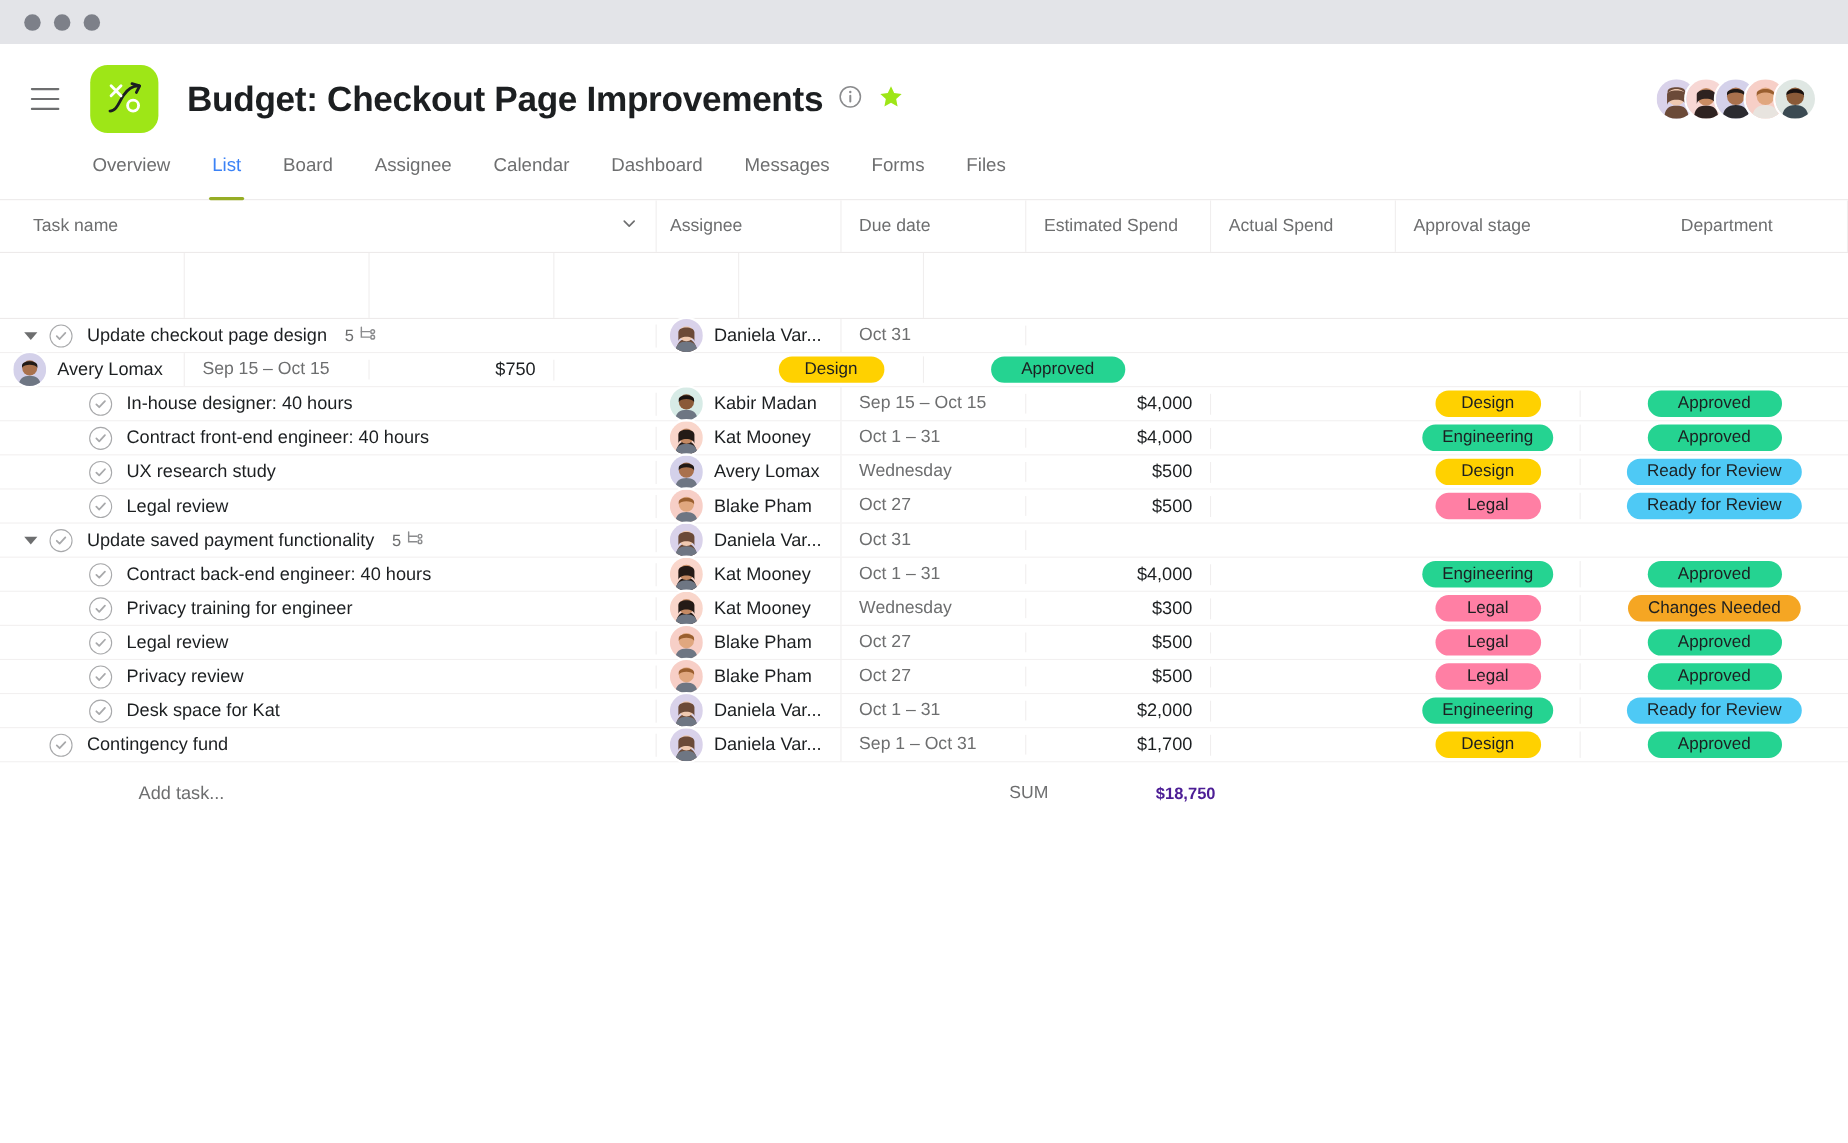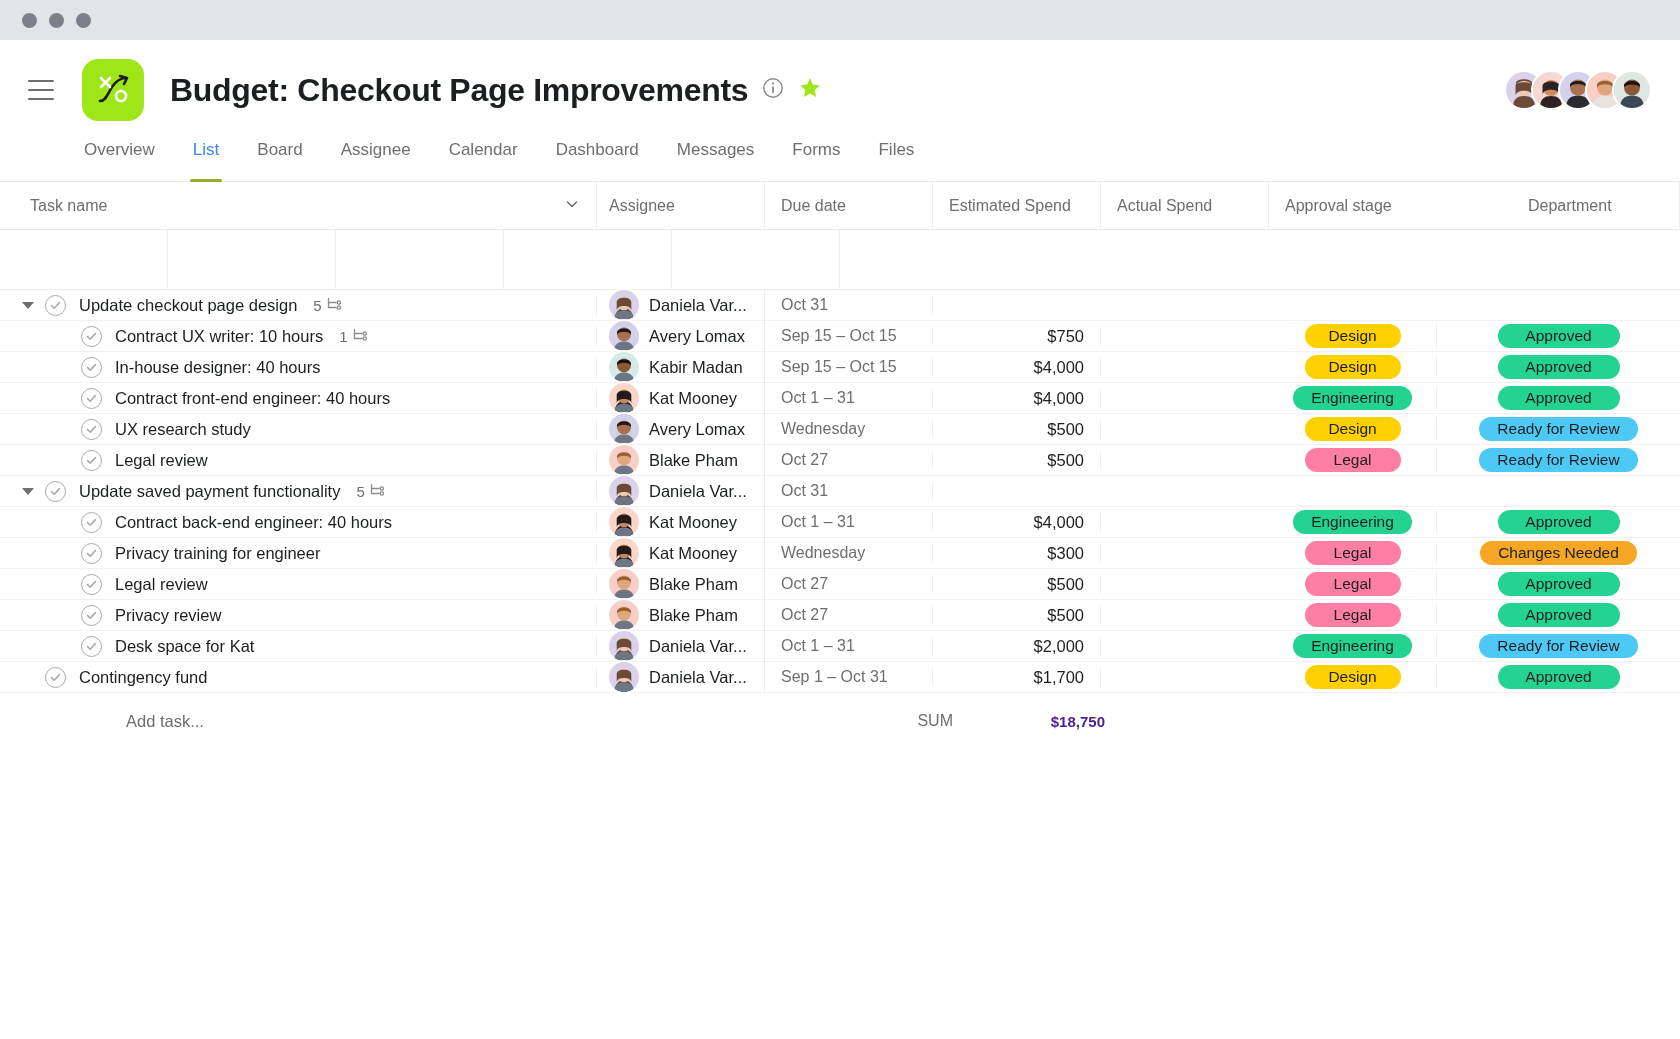--- a/index.html
+++ b/index.html
@@ -333,38 +333,20 @@
             <div class="cell c-est">
               <span class="money"></span>
             </div>
             <div class="cell c-act">
               <span class="money"></span>
             </div>
             <div class="cell c-dept"></div>
             <div class="cell c-appr last"></div>
           </div>
           <div class="row task-row">
-            <div class="cell c-task indent-2">
-              <span class="tri-slot"></span>
-              <span class="check">
-                <svg width="11" height="11" viewBox="0 0 11 11">
-                  <path d="M1.6 5.6 L4.2 8.2 L9.4 2.6" fill="none" stroke="#a8a9ab" stroke-width="1.6" stroke-linecap="round" stroke-linejoin="round"></path>
-                </svg>
-              </span>
-              <span class="tname">Contract UX writer: 10 hours</span>
-              <span class="subcount">
-                <span>1</span>
-                <span><svg width="15" height="14" viewBox="0 0 15 14">
-                    <path d="M1.5 1.5 L1.5 10.5 L9 10.5" fill="none" stroke="#8b8c8e" stroke-width="1.3" stroke-linecap="round"></path>
-                    <path d="M1.5 5.5 L9 5.5" fill="none" stroke="#8b8c8e" stroke-width="1.3" stroke-linecap="round"></path>
-                    <circle cx="11.8" cy="5.5" r="1.7" fill="none" stroke="#8b8c8e" stroke-width="1.3"></circle>
-                    <circle cx="11.8" cy="10.5" r="1.7" fill="none" stroke="#8b8c8e" stroke-width="1.3"></circle>
-                  </svg></span>
-              </span>
-            </div>
             <div class="cell c-assign">
               <span class="av sz30"><svg width="30" height="30" viewBox="0 0 30 30">
                   <rect width="30" height="30" fill="#d4d1ea"></rect>
                   <path d="M5 30 C5 23 9.5 20.5 15 20.5 C20.5 20.5 25 23 25 30 Z" fill="#6e7683"></path>
                   <circle cx="15" cy="13.4" r="6.9" fill="#a9714d"></circle>
                   <path d="M8 11.6 C8 6 22 6 22 11.6 L22 13.4 C20.3 9.8 9.7 9.8 8 13.4 Z" fill="#211a17"></path>
                 </svg></span>
               <span class="aname">Avery Lomax</span>
             </div>
             <div class="cell c-due">

